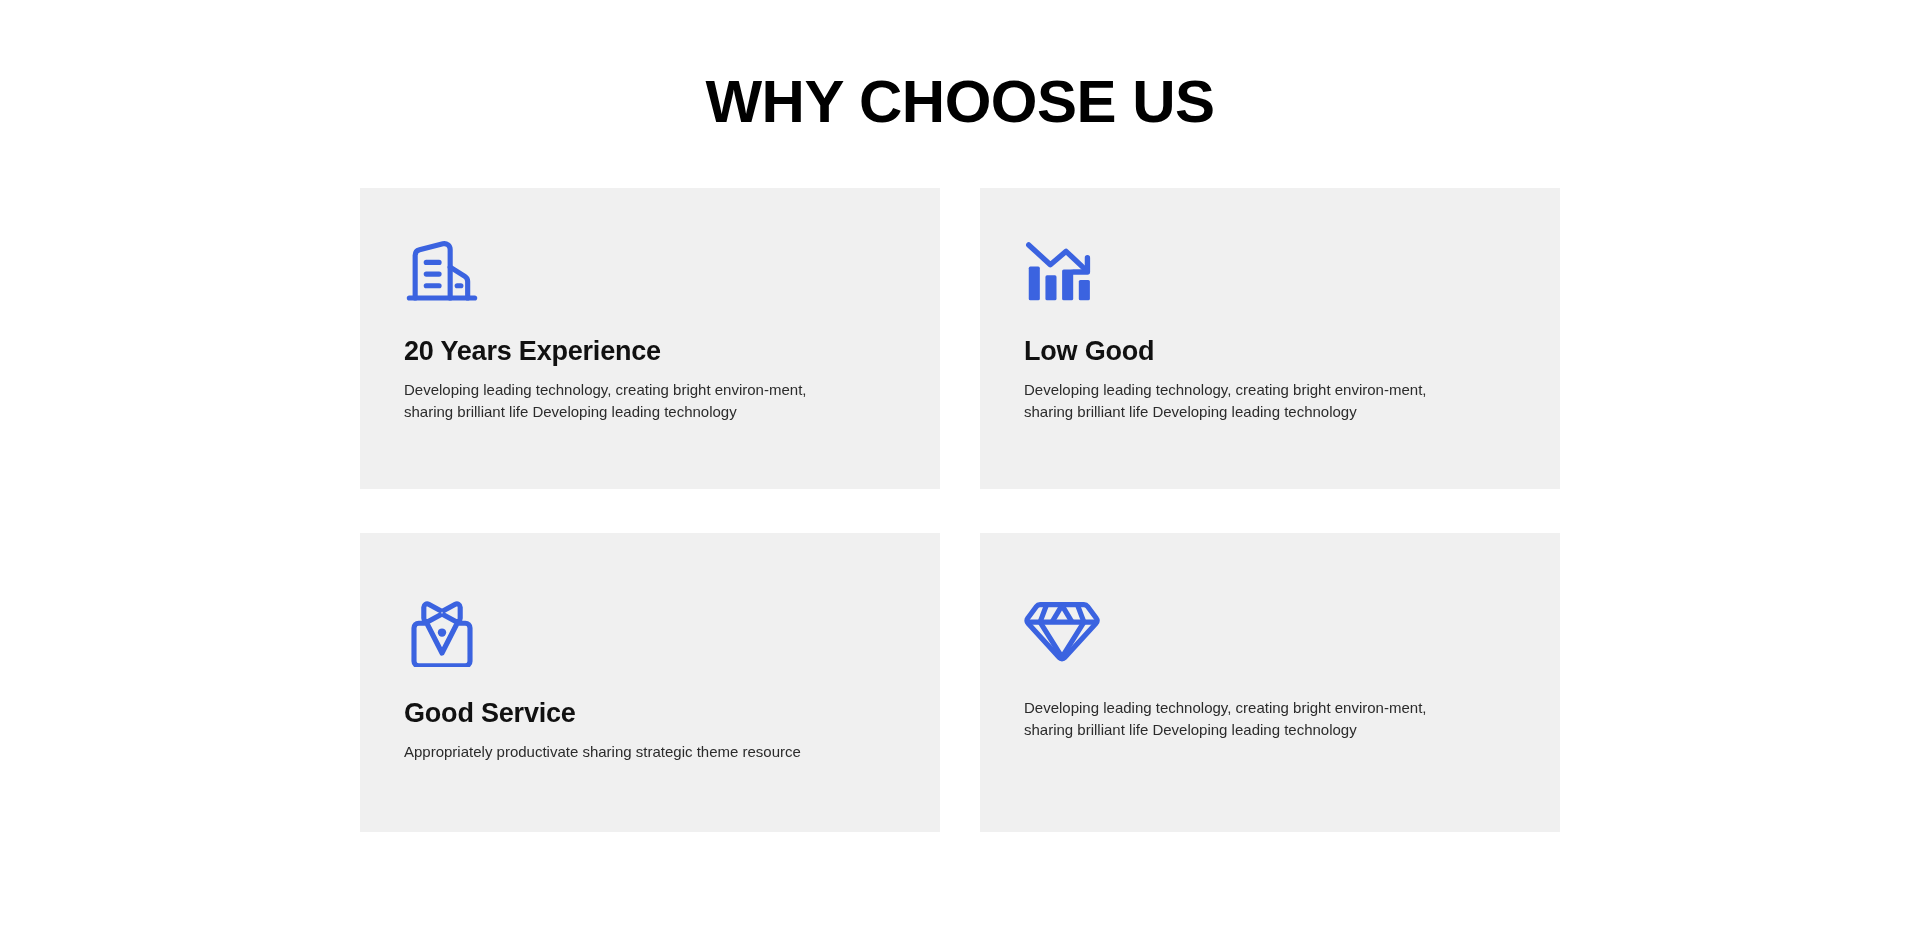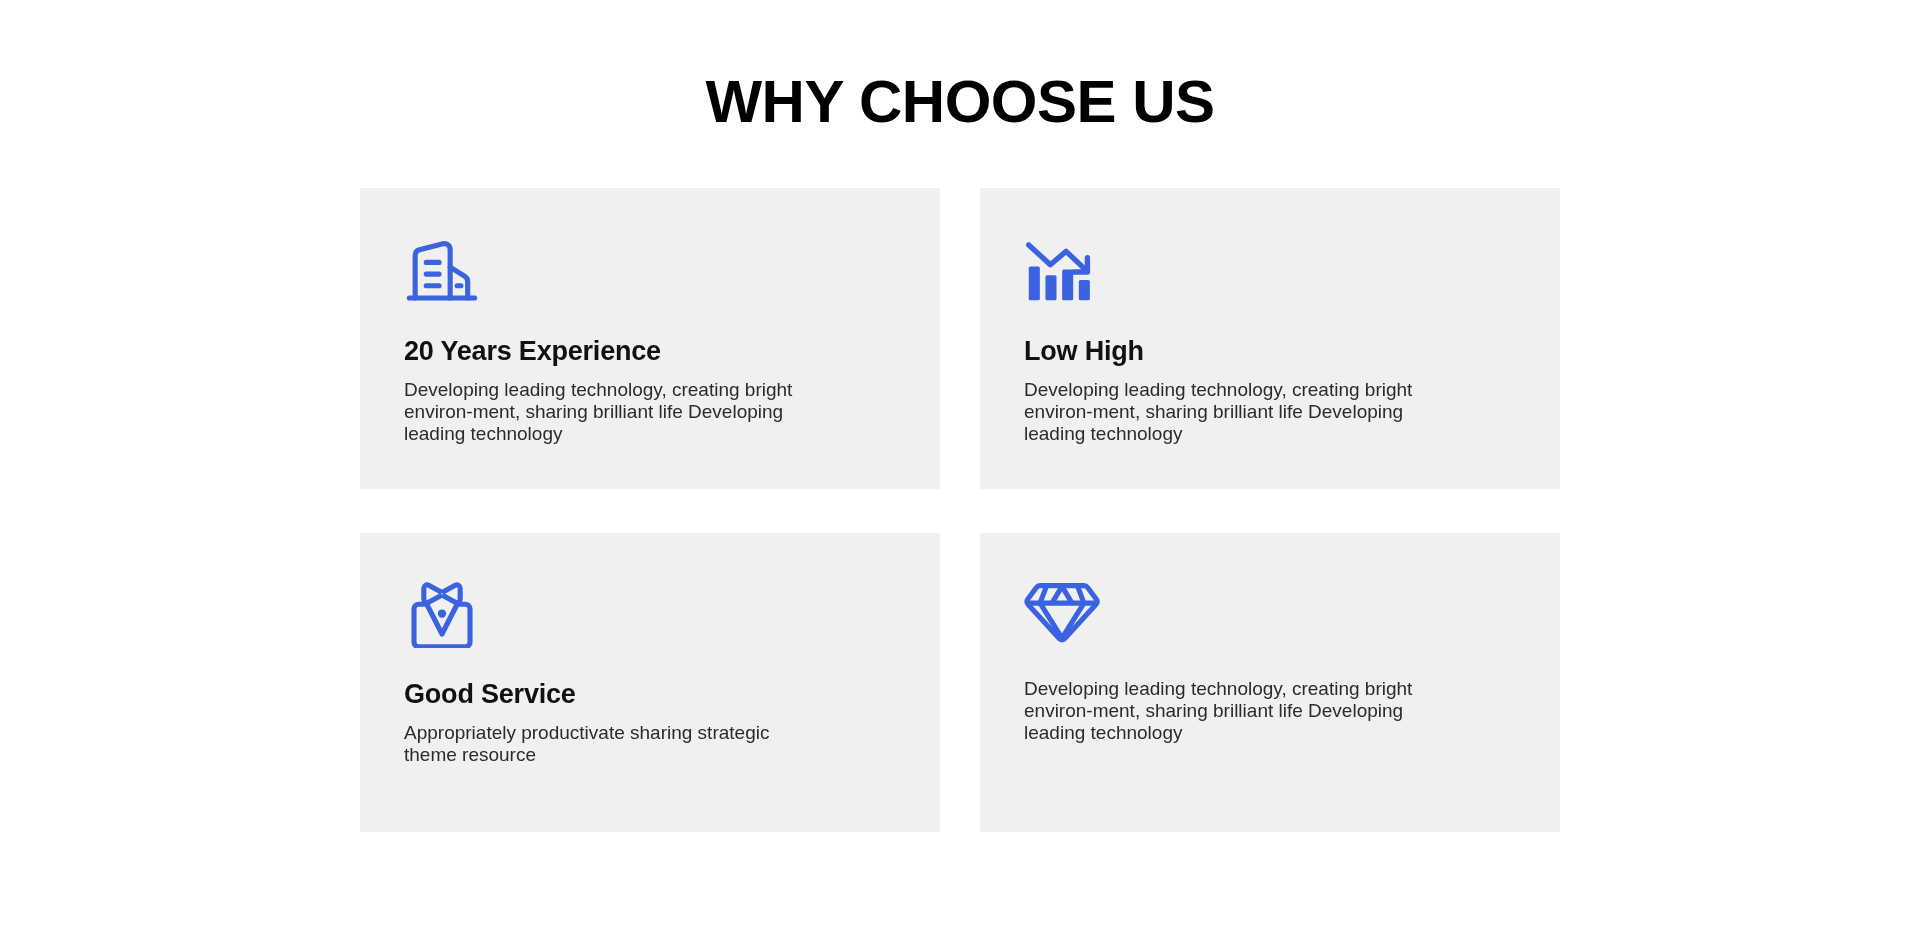--- a/index.html
+++ b/index.html
@@ -72,29 +72,29 @@
   .card-title {
     font-size: 27px;
     line-height: 32px;
     font-weight: 700;
     color: #111111;
     letter-spacing: -0.2px;
     margin-bottom: 12px;
   }
 
   .card-body {
-    font-size: 19px;
+    font-size: 15px;
     line-height: 22px;
     font-weight: 400;
     color: #2b2b2b;
     max-width: 420px;
   }
 
   
-  .card.row-2 { padding-top: 45px; }
+  .card.row-2 { padding-top: 64px; }
 </style>
 </head>
 <body>
 
 <div class="page">
 
   <h1 class="section-title">WHY CHOOSE US</h1>
 
   <div class="card-grid">
 
@@ -118,21 +118,21 @@
       <span class="card-icon">
         <svg viewBox="0 0 64 60" fill="none" xmlns="http://www.w3.org/2000/svg">
           <rect x="3.5" y="27" width="9.5" height="29" rx="1.4" fill="#3b63e0"></rect>
           <rect x="17.8" y="34.5" width="9.5" height="21.5" rx="1.4" fill="#3b63e0"></rect>
           <rect x="32.1" y="29.5" width="9.5" height="26.5" rx="1.4" fill="#3b63e0"></rect>
           <rect x="46.4" y="38.5" width="9.5" height="17.5" rx="1.4" fill="#3b63e0"></rect>
           <path d="M3.5 8.5L22 25.5 35.5 14 53 30.5" stroke="#3b63e0" stroke-width="4.6" stroke-linecap="round" stroke-linejoin="round"></path>
           <path d="M53.8 19.5v12.2H41.6" stroke="#3b63e0" stroke-width="4.6" stroke-linecap="round" stroke-linejoin="round"></path>
         </svg>
       </span>
-      <div class="card-title">Low High</div>
+      <div class="card-title">Low Good</div>
       <p class="card-body">Developing leading technology, creating bright environ-ment, sharing brilliant life Developing leading technology</p>
     </div>
 
     <div class="card row-2">
       <span class="card-icon">
         <svg viewBox="0 0 64 60" fill="none" xmlns="http://www.w3.org/2000/svg">
           <path d="M32 12.5l-11.4-6.2c-1.9-1.05-4.2.33-4.2 2.5v9.4c0 2.17 2.3 3.55 4.2 2.5L32 14.5" stroke="#3b63e0" stroke-width="4.4" stroke-linejoin="round"></path>
           <path d="M32 12.5l11.4-6.2c1.9-1.05 4.2.33 4.2 2.5v9.4c0 2.17-2.3 3.55-4.2 2.5L32 14.5" stroke="#3b63e0" stroke-width="4.4" stroke-linejoin="round"></path>
           <path d="M8 55V26.5c0-2.2 1.8-4 4-4h7L32 48l13-25.5h7c2.2 0 4 1.8 4 4V55c0 2.2-1.8 4-4 4H12c-2.2 0-4-1.8-4-4z" stroke="#3b63e0" stroke-width="4.4" stroke-linejoin="round"></path>
           <circle cx="32" cy="30.5" r="3.6" fill="#3b63e0"></circle>

